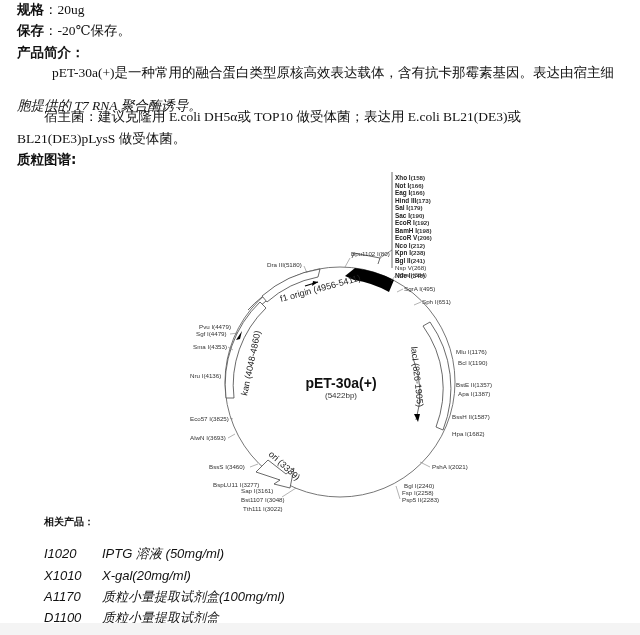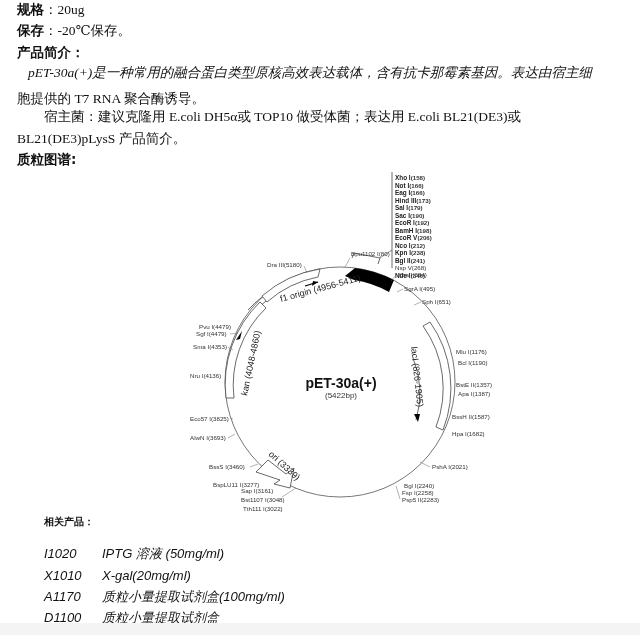--- a/index.html
+++ b/index.html
@@ -22,24 +22,24 @@
 </head>
 <body>
 
 <div class="line" style="top:0px;text-align:center;">
   <span class="h">规格</span><span class="val">：</span><span class="val">20ug</span>
 </div>
 <div class="line" style="top:21px;">
   <span class="h">保存</span><span class="val">：</span><span class="val">-20℃保存。</span>
 </div>
 <div class="line h" style="top:43px;text-align:right;">产品简介：</div>
-<div class="line para" style="top:64px;left:28px;font-style:italic;">pET-30a(+)是一种常用的融合蛋白类型原核高效表达载体，含有抗卡那霉素基因。表达由宿主细</div>
-<div class="line para" style="top:90px;">胞提供的 T7 RNA 聚合酶诱导。</div>
+<div class="line para" style="top:64px;left:52px;">pET-30a(+)是一种常用的融合蛋白类型原核高效表达载体，含有抗卡那霉素基因。表达由宿主细</div>
+<div class="line para" style="top:97px;font-style:italic;">胞提供的 T7 RNA 聚合酶诱导。</div>
 <div class="line para" style="top:108px;left:44px;">宿主菌：建议克隆用 E.coli DH5α或 TOP10 做受体菌；表达用 E.coli BL21(DE3)或</div>
-<div class="line para" style="top:130px;">BL21(DE3)pLysS 产品简介。</div>
+<div class="line para" style="top:130px;">BL21(DE3)pLysS 做受体菌。</div>
 <div class="line h" style="top:150px;">质粒图谱:</div>
 
 <svg id="map" viewBox="0 160 640 360">
 
   <circle cx="340" cy="382" r="115" fill="none" stroke="#777" stroke-width="1"></circle>
 
   <path d="M 262 296 A 115 115 0 0 1 320 269 L 318 277 A 107 107 0 0 0 267 302 Z" fill="#fff" stroke="#444" stroke-width="0.8"></path>
   <path d="M 305 286 L 318 282" stroke="#000" stroke-width="1.2"></path>
   <polygon points="312,286 318,282 313,281" fill="#000"></polygon>
   <path d="M 248 310 A 120 120 0 0 1 262 297" fill="none" stroke="#444" stroke-width="0.8"></path>

